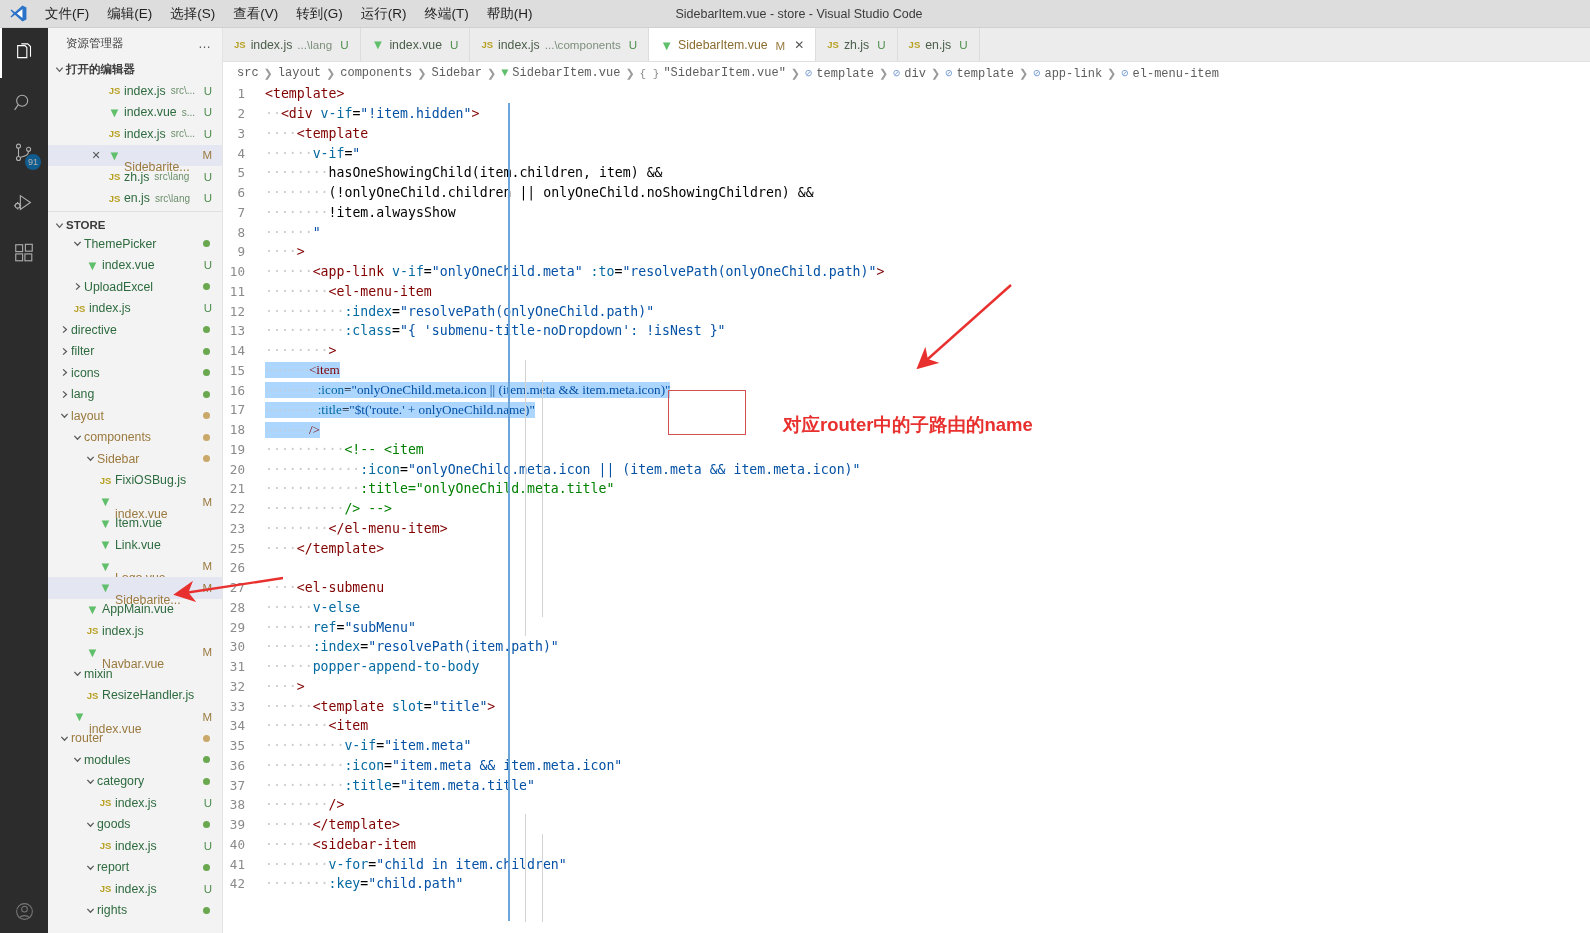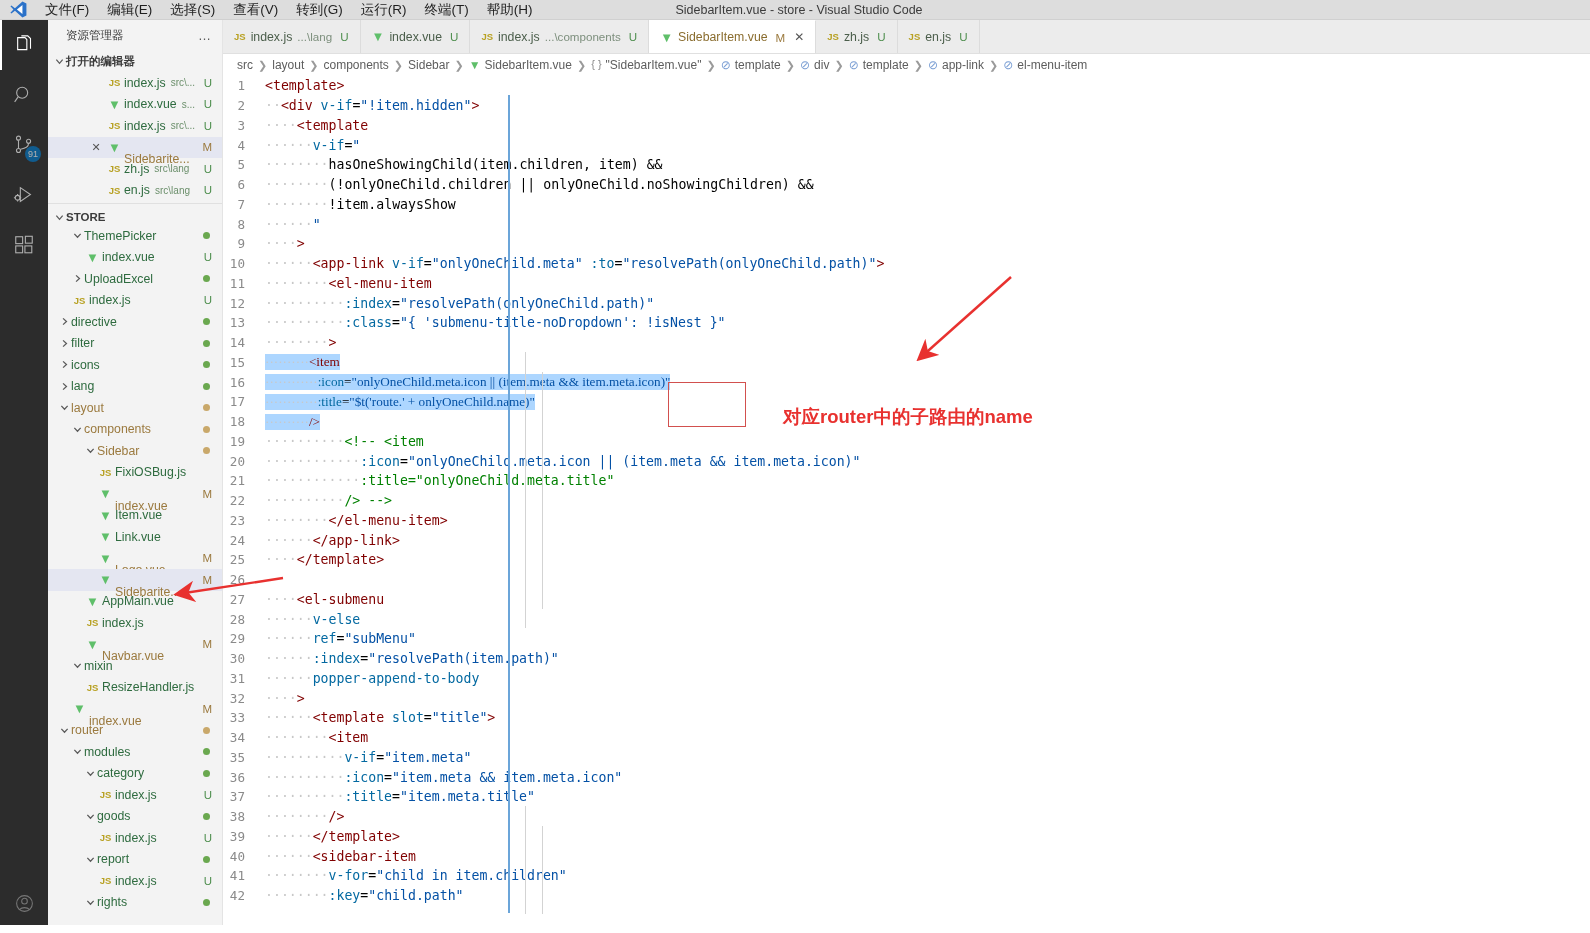--- a/index.html
+++ b/index.html
@@ -6,21 +6,21 @@
   html, body {
     width: 1590px; height: 933px;
     overflow: hidden;
     background: #ffffff;
     font-family: "Liberation Sans", sans-serif;
     -webkit-font-smoothing: antialiased;
   }
 
   
   .titlebar {
-    height: 20px;
+    height: 28px;
     background: #dddddd;
     display: flex;
     align-items: center;
     position: relative;
     border-bottom: 1px solid #d0d0d0;
   }
   .vs-logo {
     width: 36px; height: 28px;
     display: flex; align-items: center; justify-content: center;
   }
@@ -185,21 +185,21 @@
     height: 22px;
     display: flex; align-items: center;
     padding-left: 14px;
     font-size: 12px;
     color: #5d5d5d;
     background: #ffffff;
     white-space: nowrap;
     overflow: hidden;
     flex-shrink: 0;
   }
-  .bc-seg { display: inline-flex; align-items: flex-start; cursor: pointer; }
+  .bc-seg { display: inline-flex; align-items: flex-end; cursor: pointer; font-family: Liberation Mono, monospace; }
   .bc-sep { margin: 0 5px; color: #9a9a9a; font-size: 11px; }
   .bc-ico { margin-right: 4px; font-size: 11px; }
   .bc-ico.vue { color: #5fbf6a; font-size: 12px; }
   .bc-ico.brace { color: #8a8a8a; }
   .bc-ico.tagcircle { color: #7b9fd4; font-size: 12px; }
 
   
   .code-wrap {
     flex: 1;
     position: relative;
@@ -780,21 +780,20 @@
           <div class="cline"><span class="lnum">14</span><span class="ctext"><span class="t-dot">········</span><span class="t-tag">&gt;</span></span></div>
           <div class="cline"><span class="lnum">15</span><span class="ctext sel"><span class="t-dot">··········</span><span class="t-tag">&lt;item</span></span></div>
           <div class="cline"><span class="lnum">16</span><span class="ctext sel"><span class="t-dot">············</span><span class="t-attr">:icon</span><span class="t-punct">=</span><span class="t-str">"onlyOneChild.meta.icon || (item.meta &amp;&amp; item.meta.icon)"</span></span></div>
           <div class="cline"><span class="lnum">17</span><span class="ctext sel"><span class="t-dot">············</span><span class="t-attr">:title</span><span class="t-punct">=</span><span class="t-str">"$t('route.' + onlyOneChild.name)"</span></span></div>
           <div class="cline"><span class="lnum">18</span><span class="ctext sel"><span class="t-dot">··········</span><span class="t-tag">/&gt;</span></span></div>
           <div class="cline"><span class="lnum">19</span><span class="ctext"><span class="t-dot">··········</span><span class="t-comment">&lt;!-- &lt;item</span></span></div>
           <div class="cline"><span class="lnum">20</span><span class="ctext"><span class="t-dot">············</span><span class="t-attr">:icon</span><span class="t-punct">=</span><span class="t-str">"onlyOneChild.meta.icon || (item.meta &amp;&amp; item.meta.icon)"</span></span></div>
           <div class="cline"><span class="lnum">21</span><span class="ctext"><span class="t-dot">············</span><span class="t-comment">:title="onlyOneChild.meta.title"</span></span></div>
           <div class="cline"><span class="lnum">22</span><span class="ctext"><span class="t-dot">··········</span><span class="t-comment">/&gt; --&gt;</span></span></div>
           <div class="cline"><span class="lnum">23</span><span class="ctext"><span class="t-dot">········</span><span class="t-tag">&lt;/el-menu-item</span><span class="t-tag">&gt;</span></span></div>
-          <div class="cline"><span class="lnum">24</span><span class="ctext"><span class="t-dot">······</span><span class="t-tag">&lt;/app-link</span><span class="t-tag">&gt;</span></span></div>
           <div class="cline"><span class="lnum">25</span><span class="ctext"><span class="t-dot">····</span><span class="t-tag">&lt;/template</span><span class="t-tag">&gt;</span></span></div>
           <div class="cline"><span class="lnum">26</span><span class="ctext"></span></div>
           <div class="cline"><span class="lnum">27</span><span class="ctext"><span class="t-dot">····</span><span class="t-tag">&lt;el-submenu</span></span></div>
           <div class="cline"><span class="lnum">28</span><span class="ctext"><span class="t-dot">······</span><span class="t-attr">v-else</span></span></div>
           <div class="cline"><span class="lnum">29</span><span class="ctext"><span class="t-dot">······</span><span class="t-attr">ref</span><span class="t-punct">=</span><span class="t-str">"subMenu"</span></span></div>
           <div class="cline"><span class="lnum">30</span><span class="ctext"><span class="t-dot">······</span><span class="t-attr">:index</span><span class="t-punct">=</span><span class="t-str">"resolvePath(item.path)"</span></span></div>
           <div class="cline"><span class="lnum">31</span><span class="ctext"><span class="t-dot">······</span><span class="t-attr">popper-append-to-body</span></span></div>
           <div class="cline"><span class="lnum">32</span><span class="ctext"><span class="t-dot">····</span><span class="t-tag">&gt;</span></span></div>
           <div class="cline"><span class="lnum">33</span><span class="ctext"><span class="t-dot">······</span><span class="t-tag">&lt;template</span><span class="t-plain"> </span><span class="t-attr">slot</span><span class="t-punct">=</span><span class="t-str">"title"</span><span class="t-tag">&gt;</span></span></div>
           <div class="cline"><span class="lnum">34</span><span class="ctext"><span class="t-dot">········</span><span class="t-tag">&lt;item</span></span></div>

